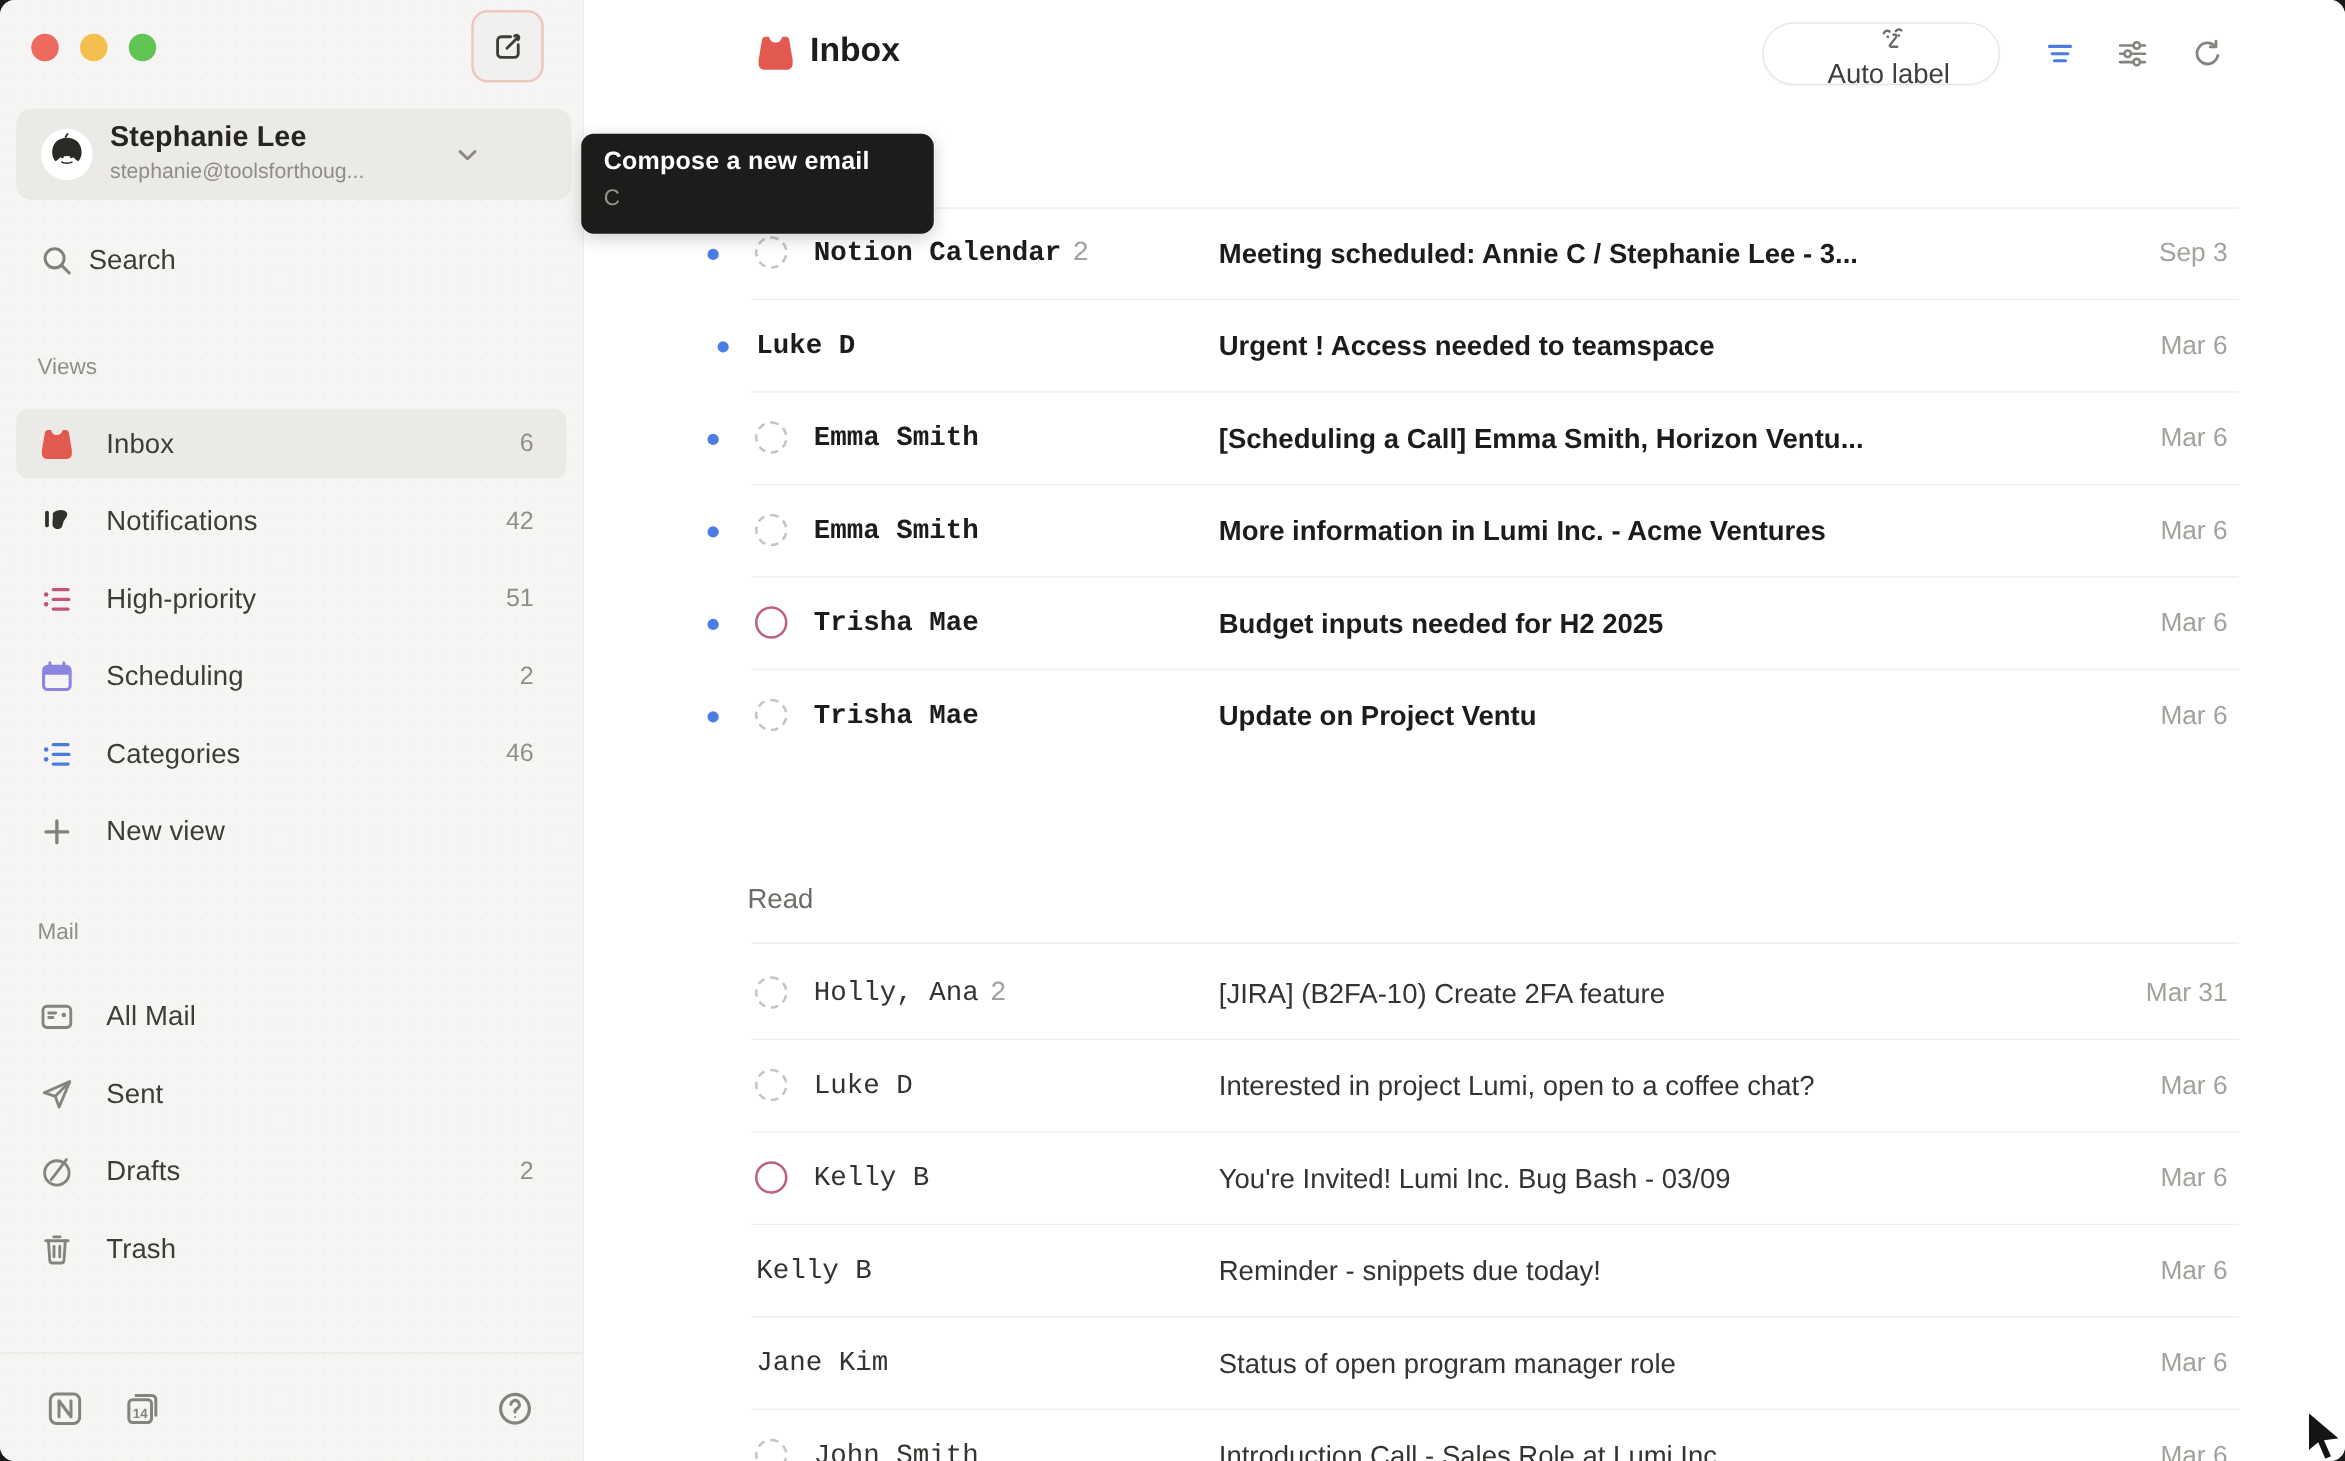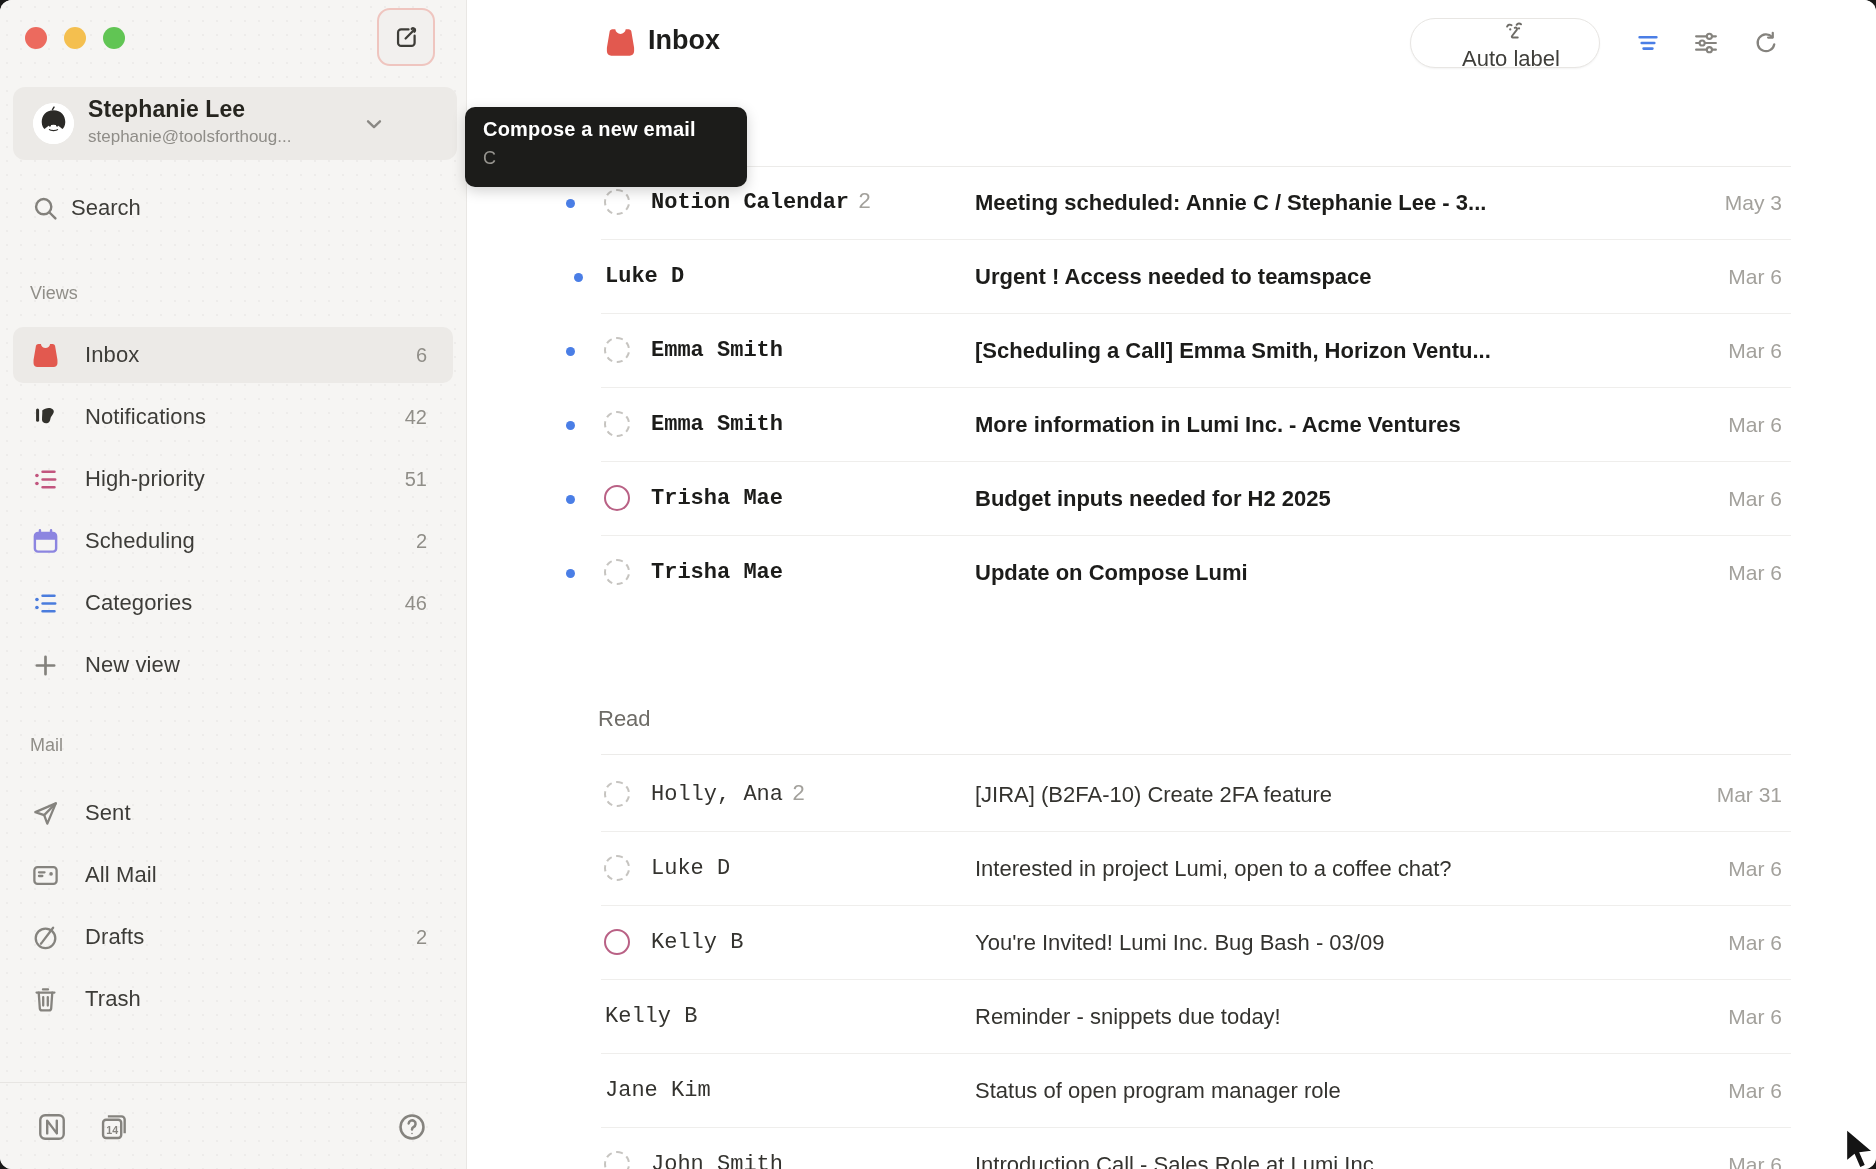--- a/index.html
+++ b/index.html
@@ -168,33 +168,33 @@
           <span class="scount">46</span>
         </div>
         <div class="sitem extra">
           <span class="sicon"><svg viewBox="0 0 24 24" fill="none" stroke="#83817C" stroke-width="2.2" stroke-linecap="round">
               <path d="M12 4.8v14.4M4.8 12h14.4"></path>
             </svg></span>
           <span class="slabel">New view</span>
         </div>
         <div class="sec-label mail">Mail</div>
         <div class="sitem">
-          <span class="sicon"><svg viewBox="0 0 24 24" fill="none" stroke="#85837E" stroke-width="1.9" stroke-linecap="round" stroke-linejoin="round">
-              <path d="M20.5 3.6 3.6 10.9l7.3 2.4 2.6 7.1z"></path>
-              <path d="M10.9 13.3 20.5 3.6"></path>
-            </svg></span>
-          <span class="slabel">Sent</span>
-        </div>
-        <div class="sitem">
           <span class="sicon"><svg viewBox="0 0 24 24" fill="none" stroke="#85837E" stroke-width="1.9" stroke-linecap="round">
               <rect x="2.8" y="5" width="18.4" height="14" rx="2.6"></rect>
               <path d="M6.6 9.4h4.6M6.6 12.4h2.8"></path>
               <circle cx="16.6" cy="10.7" r="1.5" fill="#85837E" stroke="none"></circle>
             </svg></span>
           <span class="slabel">All Mail</span>
+        </div>
+        <div class="sitem">
+          <span class="sicon"><svg viewBox="0 0 24 24" fill="none" stroke="#85837E" stroke-width="1.9" stroke-linecap="round" stroke-linejoin="round">
+              <path d="M20.5 3.6 3.6 10.9l7.3 2.4 2.6 7.1z"></path>
+              <path d="M10.9 13.3 20.5 3.6"></path>
+            </svg></span>
+          <span class="slabel">Sent</span>
         </div>
         <div class="sitem">
           <span class="sicon"><svg viewBox="0 0 24 24" fill="none" stroke="#85837E" stroke-width="1.9" stroke-linecap="round">
               <circle cx="12" cy="12.7" r="8.1"></circle>
               <path d="M18.3 3.9 9.6 15.4l-1.4 1.7"></path>
             </svg></span>
           <span class="slabel">Drafts</span>
           <span class="scount">2</span>
         </div>
         <div class="sitem">
@@ -272,21 +272,21 @@
         </svg>
     </span>
 
     <div class="divider" style="top:166px"></div>
     <div id="unread-rows">
         <div class="row unread" style="top: 166px;">
           <span class="dot"></span>
           <span class="circ dashed"></span>
           <span class="sender">Notion Calendar<span class="tcount">2</span></span>
           <span class="subject">Meeting scheduled: Annie C / Stephanie Lee - 3...</span>
-          <span class="rdate">May 3</span>
+          <span class="rdate">Sep 3</span>
           <span class="rline"></span>
         </div>
         <div class="row unread" style="top: 240px;">
           <span class="dot shift"></span>
           <span class="sender noc">Luke D</span>
           <span class="subject">Urgent ! Access needed to teamspace</span>
           <span class="rdate">Mar 6</span>
           <span class="rline"></span>
         </div>
         <div class="row unread" style="top: 314px;">
@@ -310,21 +310,21 @@
           <span class="circ pink"></span>
           <span class="sender">Trisha Mae</span>
           <span class="subject">Budget inputs needed for H2 2025</span>
           <span class="rdate">Mar 6</span>
           <span class="rline"></span>
         </div>
         <div class="row unread" style="top: 536px;">
           <span class="dot"></span>
           <span class="circ dashed"></span>
           <span class="sender">Trisha Mae</span>
-          <span class="subject">Update on Compose Lumi</span>
+          <span class="subject">Update on Project Ventu</span>
           <span class="rdate">Mar 6</span>
         </div>
       </div>
 
     <div class="read-hdr">Read</div>
     <div class="divider" style="top:754px"></div>
     <div id="read-rows">
         <div class="row" style="top: 758px;">
           <span class="circ dashed"></span>
           <span class="sender">Holly, Ana<span class="tcount">2</span></span>

